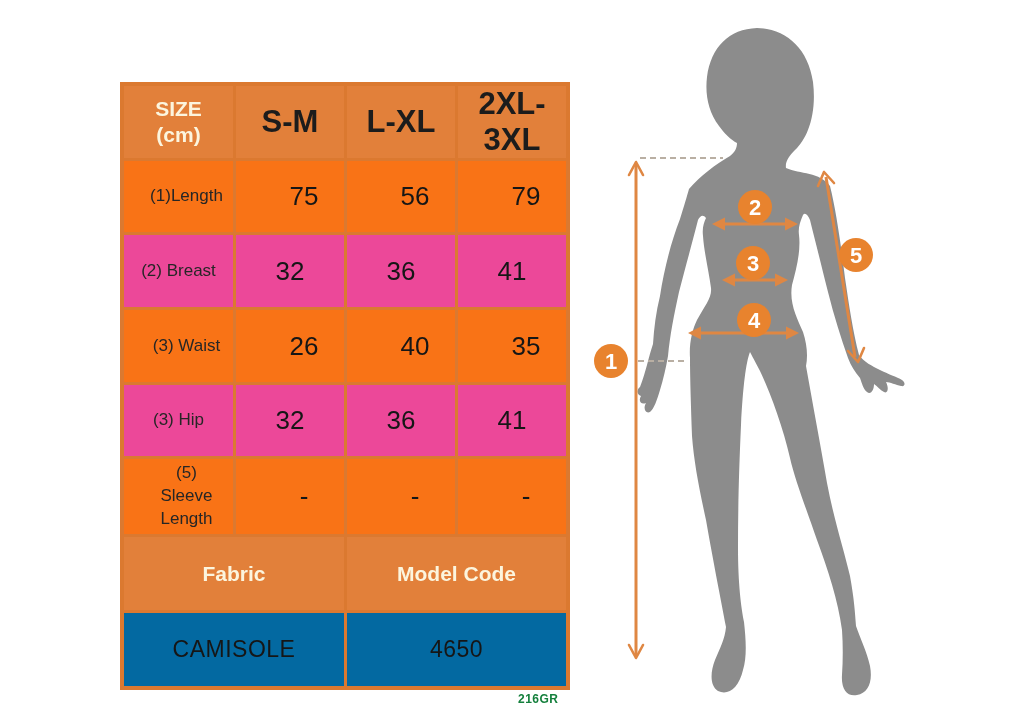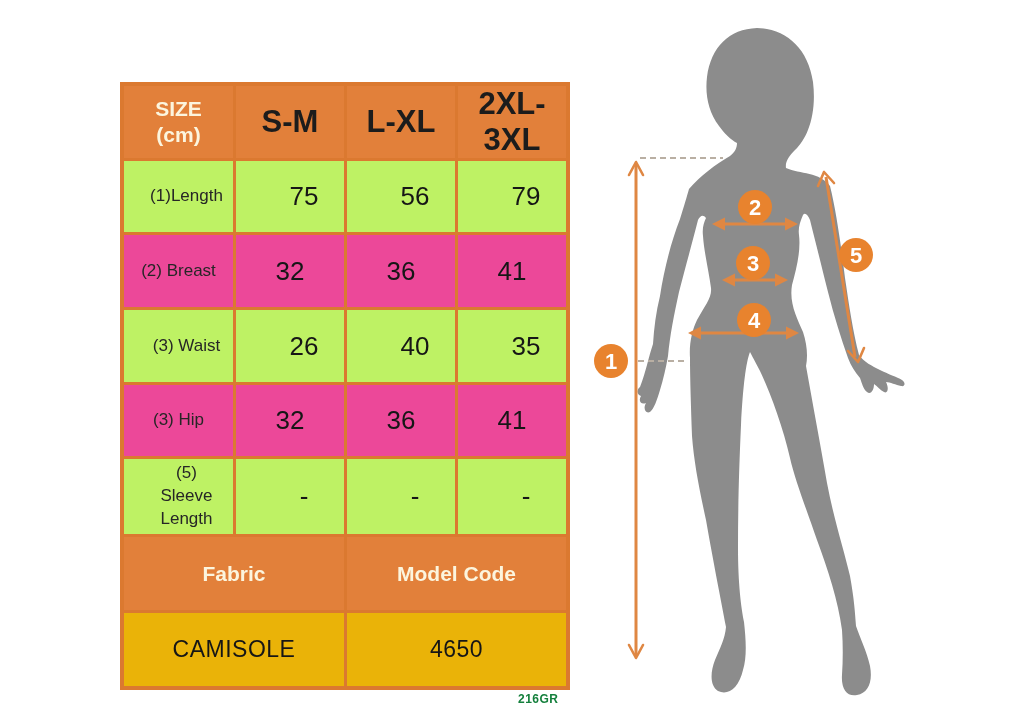--- a/index.html
+++ b/index.html
@@ -10,23 +10,23 @@
   
   .size-table{
     position:absolute;left:120px;top:82px;width:450px;height:608px;
     box-sizing:border-box;display:grid;
     grid-template-columns:109px 108px 108px 108px;
     grid-template-rows:72px 71px 72px 72px 71px 75px 73px 73px;
     gap:3px;padding:4px;background:#DB7930;
   }
   .cell{display:flex;flex-direction:column;align-items:center;justify-content:center;text-align:center;}
   .cell.orange{background:#E2803A;}
-  .cell.rdark{background:#bef264;padding-left:28px;}
+  .cell.rdark{background:#f97316;padding-left:28px;}
   .cell.rlight{background:#ec4899;}
-  .cell.rfoot{background:#eab308;}
+  .cell.rfoot{background:#0369a1;}
   .span2{grid-column:span 2;}
   .size-label{color:#FCF5DE;font-weight:bold;font-size:21px;line-height:1.25;text-align:right;}
   .col-head{color:#1c1c1c;font-weight:bold;font-size:31px;}
   .row-label{font-size:17px;color:#262626;line-height:1.35;padding:0 12px;}
   .row-value{font-size:26px;color:#161616;}
   .footer-head{color:#FCF5DE;font-weight:bold;font-size:21px;}
   .footer-value{font-size:23px;color:#161616;letter-spacing:0.5px;}
   
   .footnote{
     position:absolute;left:518px;top:692px;font-size:12px;font-weight:bold;

